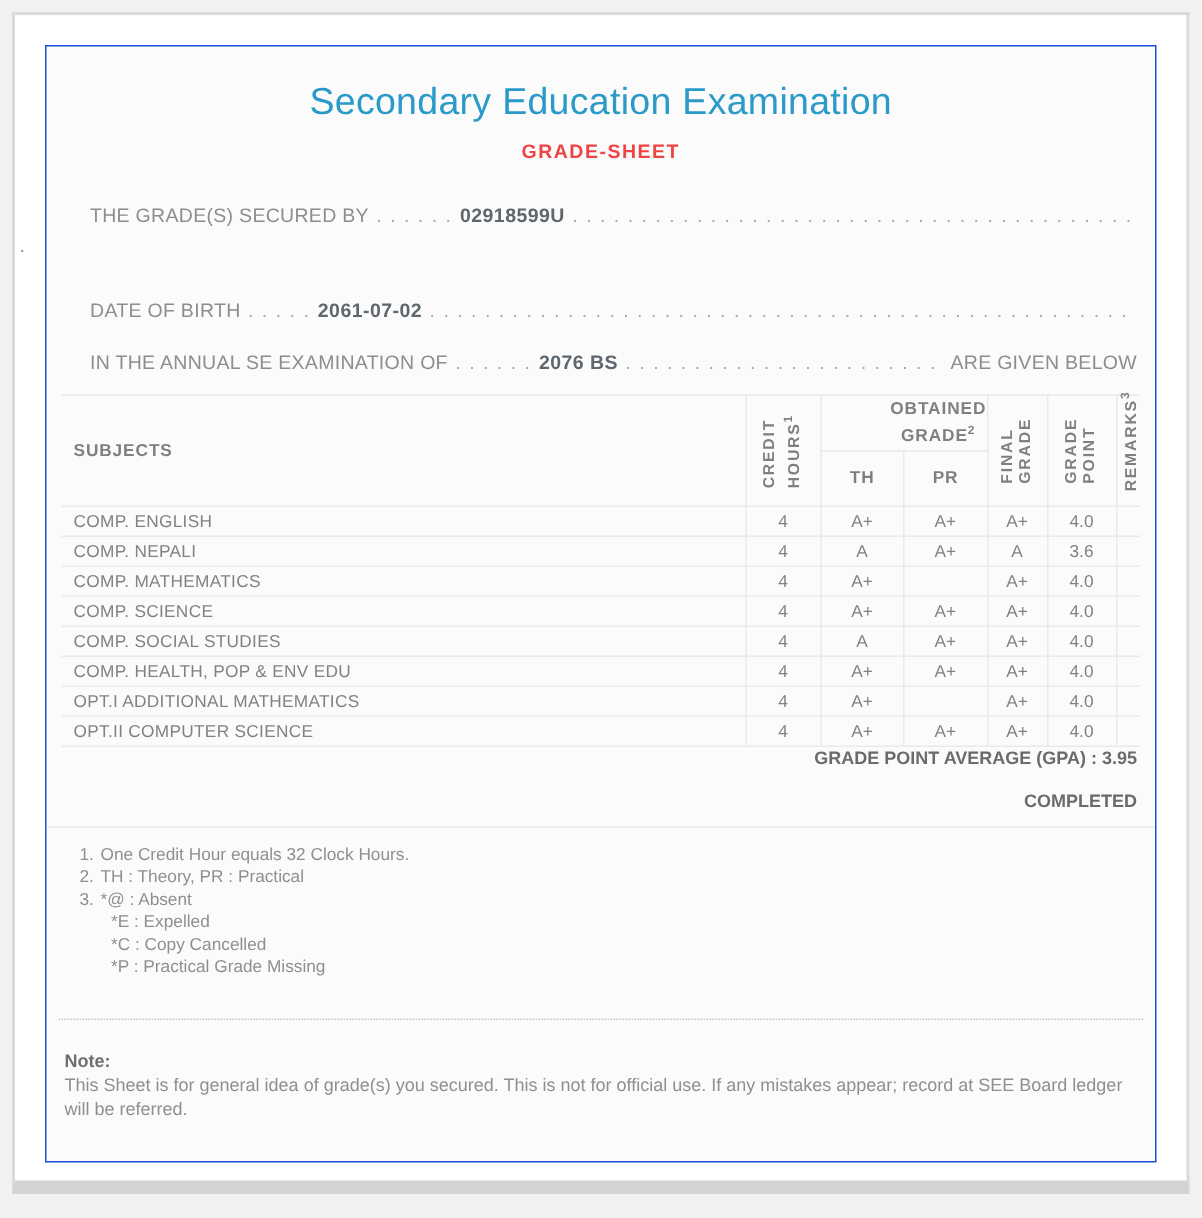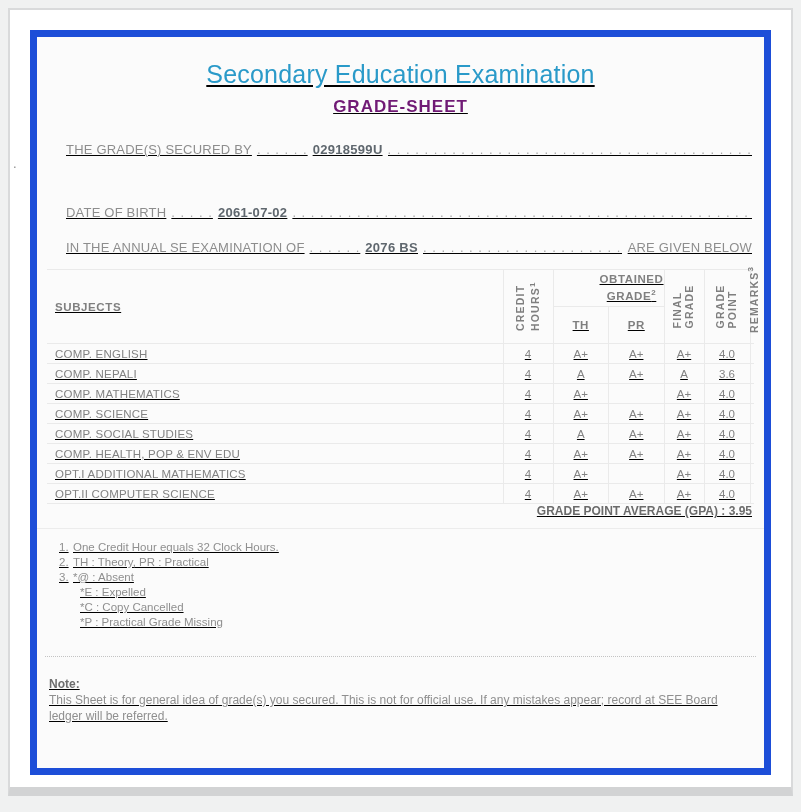--- a/index.html
+++ b/index.html
@@ -18,39 +18,38 @@
     border-bottom:9px solid #d2d3d4;
   }
   .stray-dot {
     position:absolute; left:3px; top:146px;
     color:#8d8d8d; font-size:13px;
   }
   .sheet {
     margin:20px auto 0 auto;
     width:741px; height:745px;
     background:#fbfbfb;
-    border:7px solid #1d4ed8;
+    border:1px solid #1d4ed8;
     padding:0 10px;
     overflow:hidden;
-    text-decoration:underline;
   }
   .title {
     margin-top:22px;
     text-align:center;
     font-size:25px; font-weight:400;
     color:#2a9ac9;
     line-height:30px;
     letter-spacing:0.2px;
   }
   .subtitle {
     margin-top:10px;
     text-align:center;
-    font-size:17px; font-weight:bold;
+    font-size:13px; font-weight:bold;
     letter-spacing:1px;
-    color:#701a75;
+    color:#ef4444;
     line-height:16px;
   }
   .intro { margin-top:26px; color:#8d8d8d; font-size:13px;margin-left:17px; }
   .intro-line { display:flex; align-items:baseline; white-space:nowrap; line-height:17px; padding:0 2px; }
   .line-dob  { margin-top:46px; }
   .line-exam { margin-top:18px; }
   .intro-label { letter-spacing:0.2px; flex:0 0 auto; }
   .mid-dots { color:#a8a8a8; margin:0 5px; flex:0 0 auto; letter-spacing:1px; }
   .intro-value { font-weight:bold; color:#5f676e; flex:0 0 auto; letter-spacing:0.3px; }
   .leader {
@@ -280,20 +279,21 @@
           <td>A+</td>
           <td>A+</td>
           <td>A+</td>
           <td>4.0</td>
           <td></td>
         </tr>
       </tbody>
     </table>
 
     <div class="gpa-line">GRADE POINT AVERAGE (GPA) : 3.95</div>
+    <div class="completed-line">COMPLETED</div>
     <div class="section-sep"></div>
 
     <div class="footnotes">
       <div class="fn-line">
         <span class="fn-marker">1.</span>
         <span>One Credit Hour equals 32 Clock Hours.</span>
       </div>
       <div class="fn-line">
         <span class="fn-marker">2.</span>
         <span>TH : Theory, PR : Practical</span>

